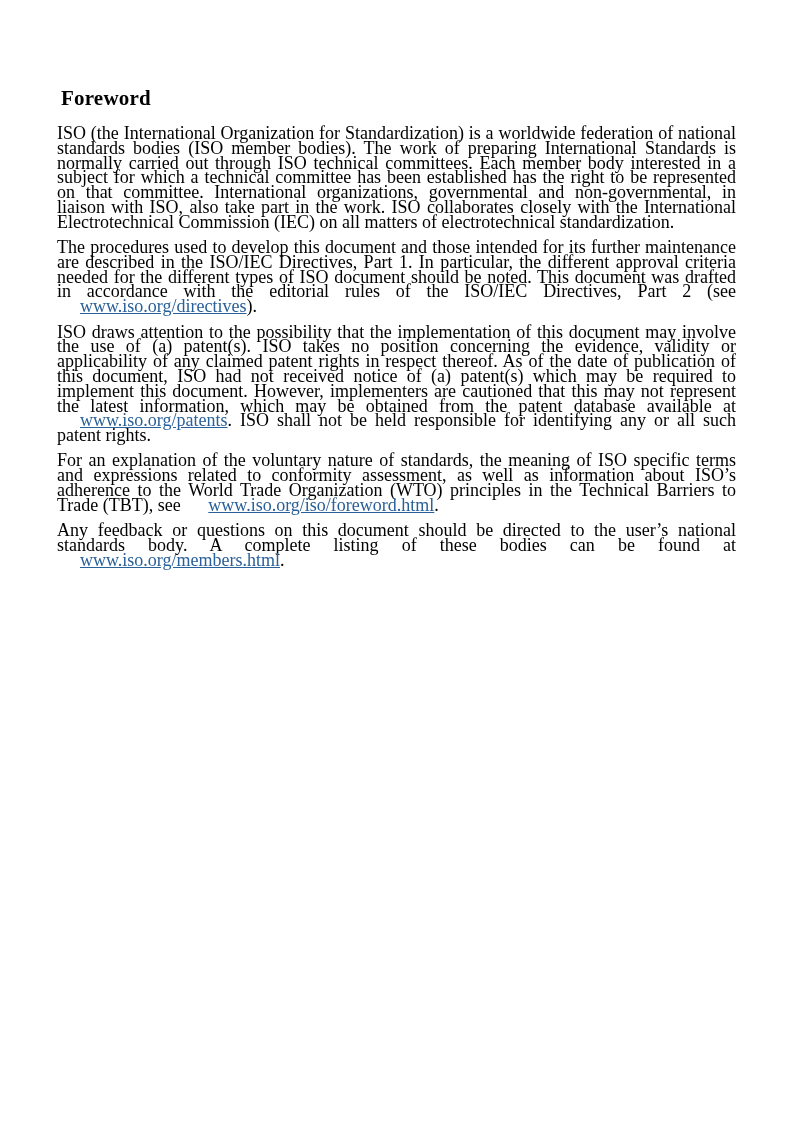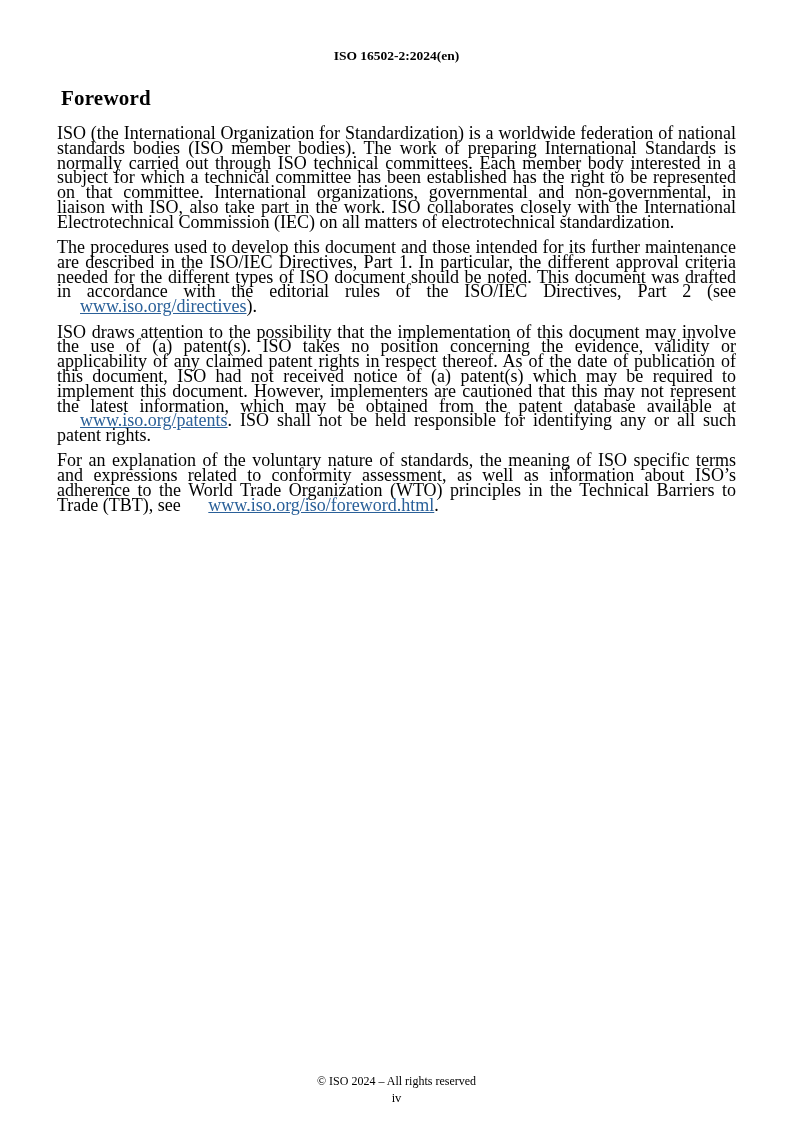--- a/index.html
+++ b/index.html
@@ -64,31 +64,25 @@
   .page-number {
     font-size: 12.5px;
     margin-top: 2px;
   }
 </style>
 </head>
 <body>
 
 <div class="page">
 
-  <header class="doc-header">
-    <span>ISO 16502-2:2024(en)</span>
-  </header>
 
   <h1 class="doc-title">Foreword</h1>
 
   <main class="content">
       <p class="para"><span>ISO (the International Organization for Standardization) is a worldwide federation of national standards bodies (ISO member bodies). The work of preparing International Standards is normally carried out through ISO technical committees. Each member body interested in a subject for which a technical committee has been established has the right to be represented on that committee. International organizations, governmental and non-governmental, in liaison with ISO, also take part in the work. ISO collaborates closely with the International Electrotechnical Commission (IEC) on all matters of electrotechnical standardization.</span></p>
       <p class="para"><span>The procedures used to develop this document and those intended for its further maintenance are described in the ISO/IEC Directives, Part 1. In particular, the different approval criteria needed for the different types of ISO document should be noted. This document was drafted in accordance with the editorial rules of the ISO/IEC Directives, Part 2 (see </span><a href="#" class="doc-link" style="color: rgb(42, 96, 153);">www.iso.org/directives</a><span>).</span></p>
       <p class="para"><span>ISO draws attention to the possibility that the implementation of this document may involve the use of (a) patent(s). ISO takes no position concerning the evidence, validity or applicability of any claimed patent rights in respect thereof. As of the date of publication of this document, ISO had not received notice of (a) patent(s) which may be required to implement this document. However, implementers are cautioned that this may not represent the latest information, which may be obtained from the patent database available at </span><a href="#" class="doc-link" style="color: rgb(42, 96, 153);">www.iso.org/patents</a><span>. ISO shall not be held responsible for identifying any or all such patent rights.</span></p>
       <p class="para"><span>For an explanation of the voluntary nature of standards, the meaning of ISO specific terms and expressions related to conformity assessment, as well as information about ISO’s adherence to the World Trade Organization (WTO) principles in the Technical Barriers to Trade (TBT), see </span><a href="#" class="doc-link" style="color: rgb(42, 96, 153);">www.iso.org/iso/foreword.html</a><span>.</span></p>
+      <p class="para"><span>Any feedback or questions on this document should be directed to the user’s national standards body. A complete listing of these bodies can be found at </span><a href="#" class="doc-link" style="color: rgb(42, 96, 153);">www.iso.org/members.html</a><span>.</span></p>
     </main>
 
-  <footer class="doc-footer">
-    <div class="copyright">© ISO 2024 – All rights reserved</div>
-    <div class="page-number">iv</div>
-  </footer>
 
 </div>
 
 </body></html>

